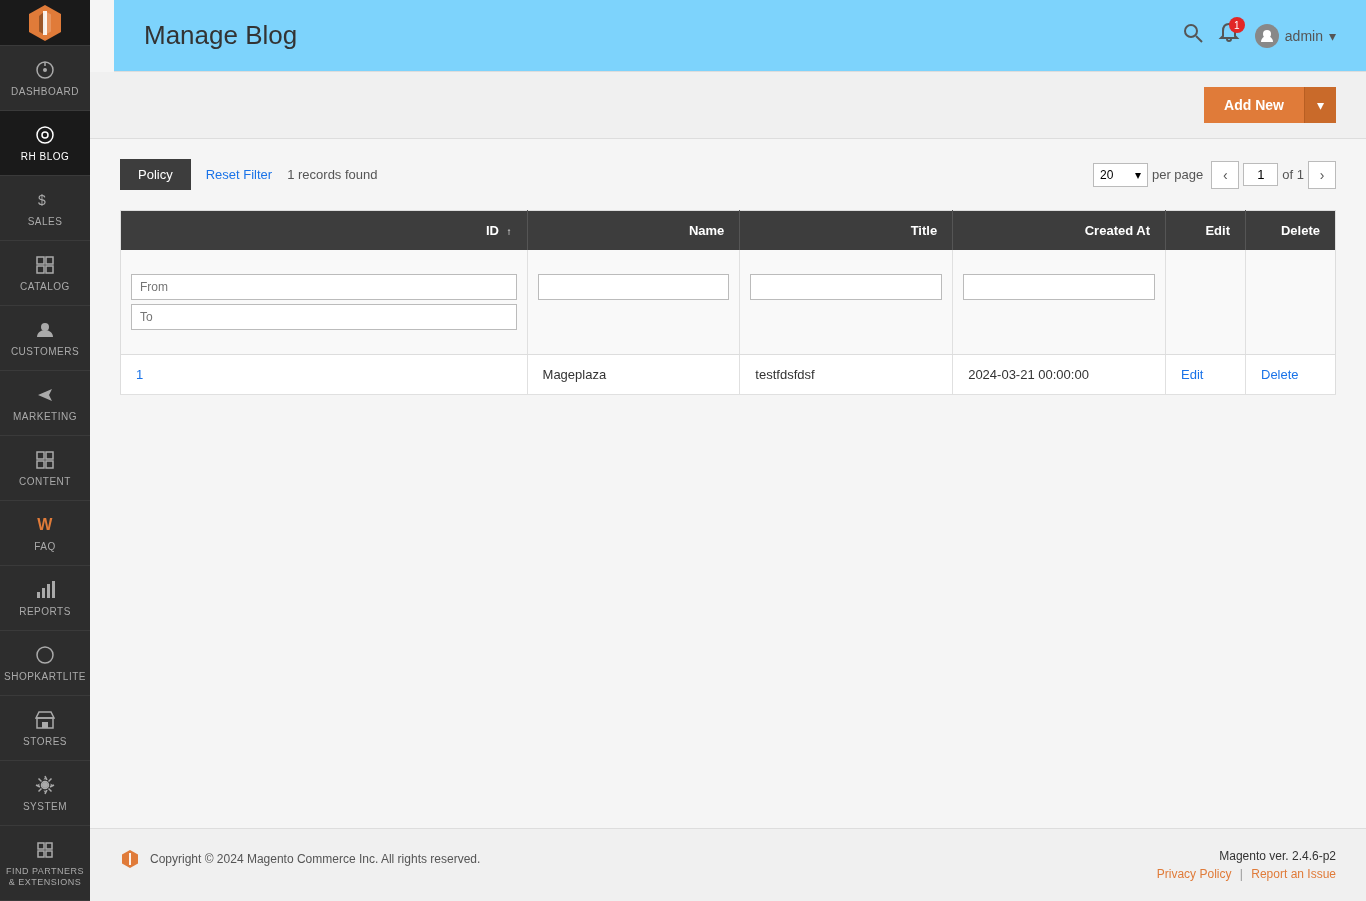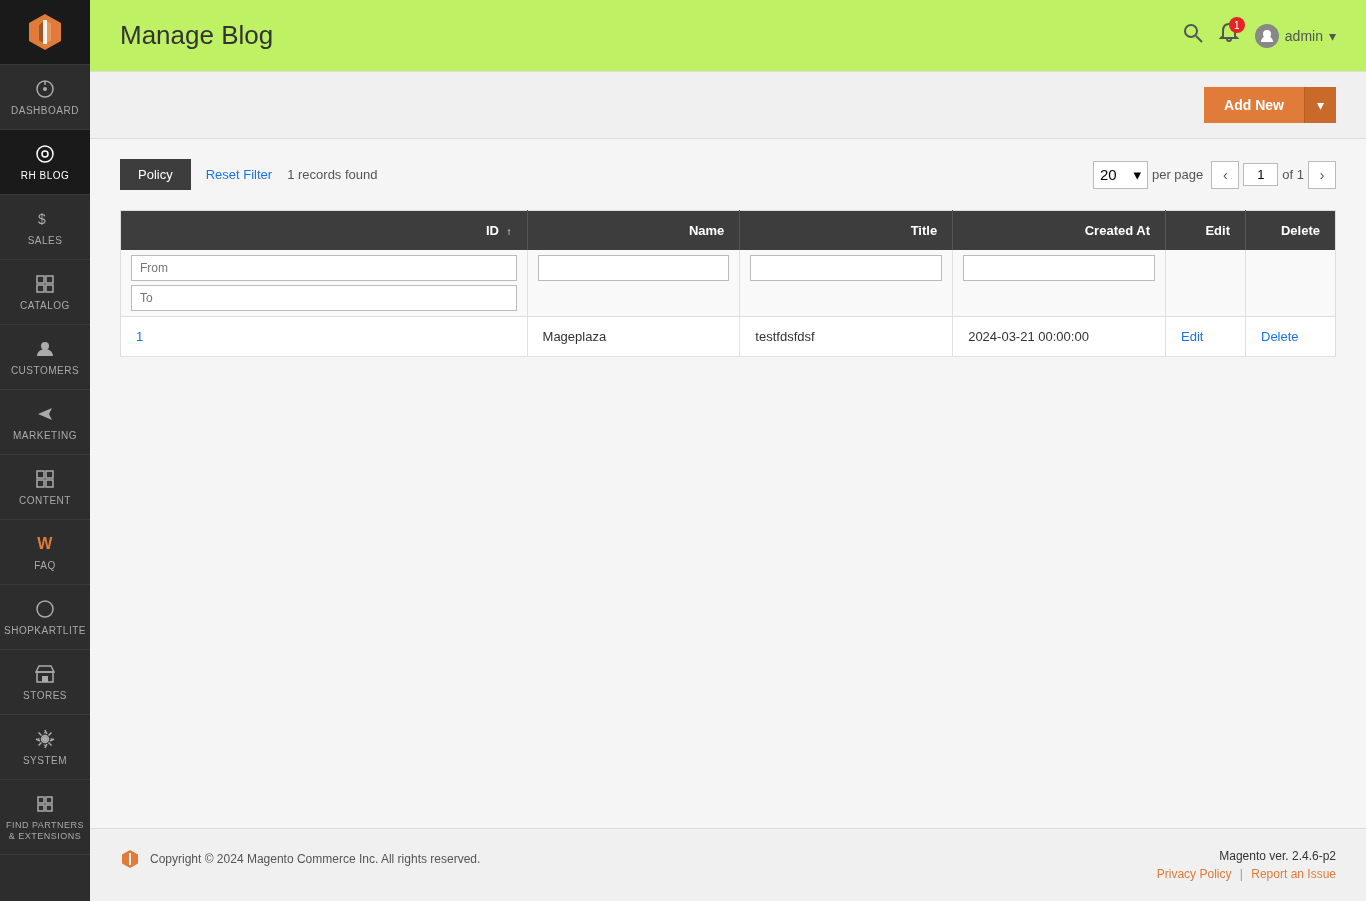--- a/index.html
+++ b/index.html
@@ -60,27 +60,28 @@
     .main {
       flex: 1;
       display: flex;
       flex-direction: column;
       overflow: auto;
       background: #f5f5f5;
     }
 
     
     .header {
-      background: #bef264;
+      background: #7dd3fc;
       padding: 20px 30px;
       display: flex;
       align-items: center;
       justify-content: space-between;
       border-bottom: 1px solid #ddd;
       min-height: 70px;
+      margin-left: 24px;
     }
     .header-title {
       font-size: 26px;
       font-weight: 300;
       color: #333;
     }
     .header-actions {
       display: flex;
       align-items: center;
       gap: 15px;
@@ -200,21 +201,21 @@
       gap: 8px;
     }
     .per-page-select {
       display: flex;
       align-items: center;
       gap: 4px;
     }
     .per-page-input {
       border: 1px solid #bbb;
       padding: 4px 6px;
-      font-size: 15px;
+      font-size: 12px;
       width: 55px;
       display: flex;
       align-items: center;
       justify-content: space-between;
       background: #fff;
       cursor: pointer;
       margin-left: 11px;
     }
     .per-page-label {
       color: #555;
@@ -263,21 +264,21 @@
     .data-table thead th {
       padding: 12px 15px;
       text-align: right;
       font-weight: 600;
       font-size: 13px;
       border-right: 1px solid #555;
       white-space: nowrap;
     }
     .data-table thead th:last-child { border-right: none; }
     .data-table .filter-row td {
-      padding: 5px 10px;
+      padding: 24px 10px;
       background: #f9f9f9;
       border-bottom: 1px solid #ddd;
       border-right: 1px solid #e0e0e0;
       vertical-align: top;
     }
     .filter-row td:last-child { border-right: none; }
     .filter-input {
       width: 100%;
       border: 1px solid #bbb;
       padding: 5px 8px;
@@ -435,20 +436,31 @@
       </svg>
     </span>
     <span class="sidebar-label">CONTENT</span>
   </a>
 
   <a class="sidebar-item">
     <span class="sidebar-icon" style="color:#e07b39; font-weight:bold; font-size:16px;">W</span>
     <span class="sidebar-label">FAQ</span>
   </a>
 
+  <a class="sidebar-item">
+    <span class="sidebar-icon">
+      <svg width="20" height="20" viewBox="0 0 20 20" fill="currentColor">
+        <rect x="2" y="12" width="3" height="6" fill="#aaa"></rect>
+        <rect x="7" y="8" width="3" height="10" fill="#aaa"></rect>
+        <rect x="12" y="4" width="3" height="14" fill="#aaa"></rect>
+        <rect x="17" y="1" width="3" height="17" fill="#aaa"></rect>
+      </svg>
+    </span>
+    <span class="sidebar-label">REPORTS</span>
+  </a>
 
   <a class="sidebar-item">
     <span class="sidebar-icon">
       <svg width="20" height="20" viewBox="0 0 20 20" fill="none" stroke="currentColor" stroke-width="1.5">
         <circle cx="10" cy="10" r="8"></circle>
       </svg>
     </span>
     <span class="sidebar-label">SHOPKARTLITE</span>
   </a>
 

